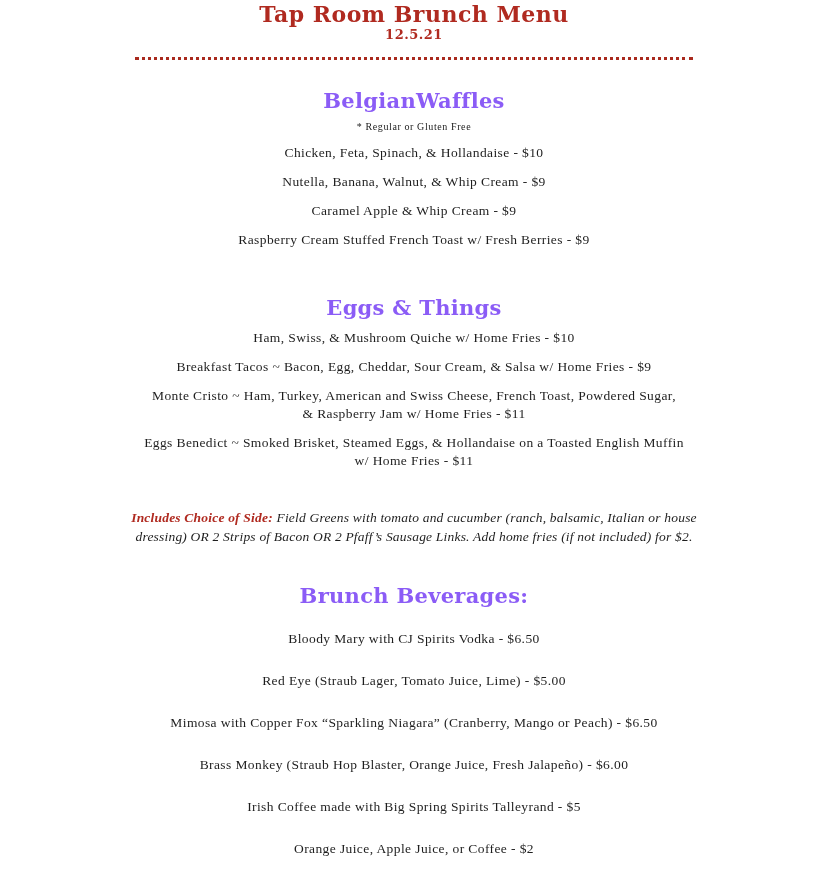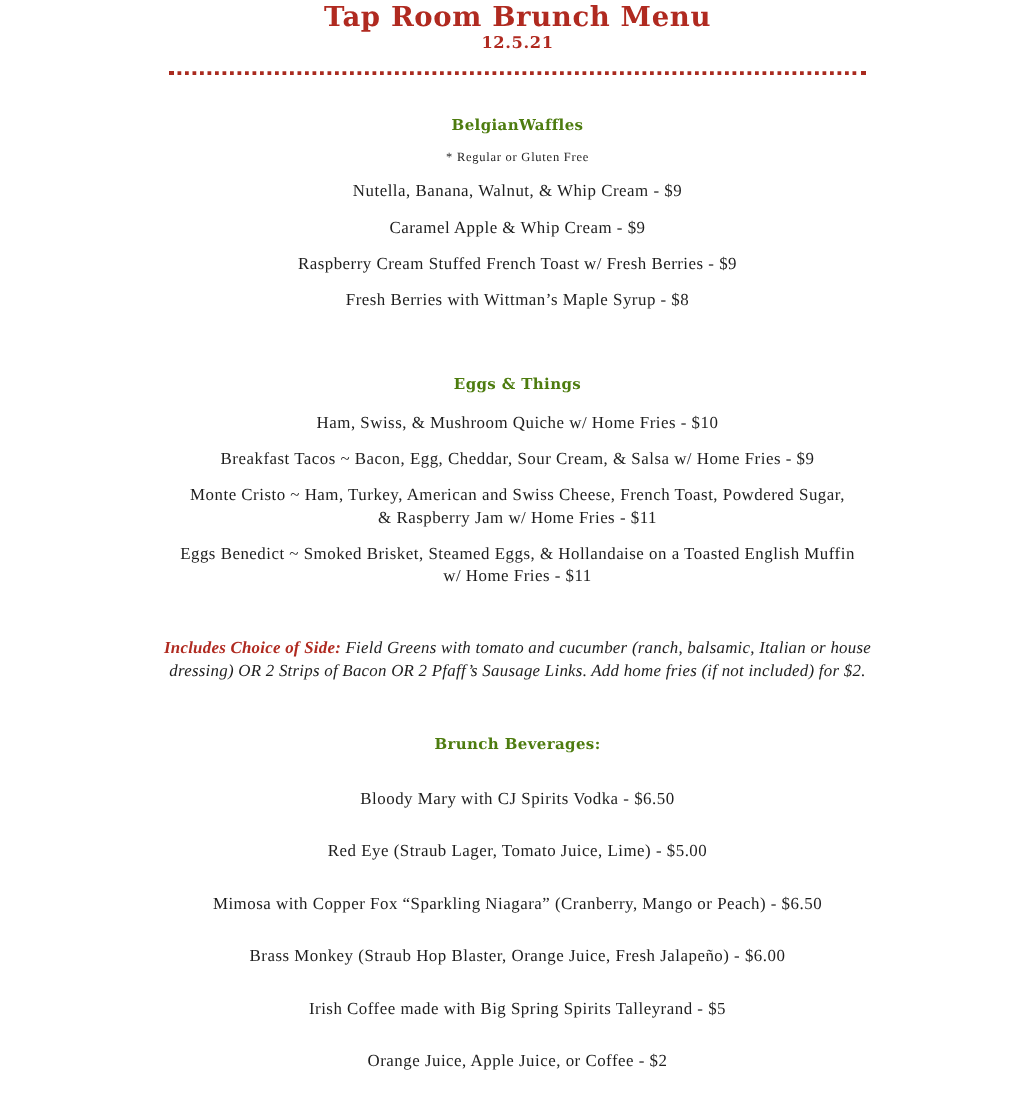--- a/index.html
+++ b/index.html
@@ -38,22 +38,22 @@
   }
   .divider {
     width: 558px;
     height: 0;
     margin: 14px auto 0 auto;
     border-top: 3px dotted #a92a1e;
   }
   .heading {
     font-family: "DejaVu Serif", serif;
     font-weight: bold;
-    color: #4d7c0f;
-    font-size: 12px;
+    color: #8b5cf6;
+    font-size: 21px;
     line-height: 21px;
     margin-top: 48px;
     letter-spacing: 0.3px;
   }
   .heading.first { margin-top: 30px; }
   .heading.bev { margin-top: 39px; }
   .note {
     font-size: 10px;
     line-height: 13px;
     margin-top: 9px;
@@ -91,27 +91,27 @@
 
 <div class="page">
 
   <h1 class="title">Tap Room Brunch Menu</h1>
   <div class="date">12.5.21</div>
   <div class="divider"></div>
 
   <section>
     <h2 class="heading first">BelgianWaffles</h2>
     <p class="note">* Regular or Gluten Free</p>
+    <p class="item">Chicken, Feta, Spinach, &amp; Hollandaise - $10</p>
     <p class="item">Nutella, Banana, Walnut, &amp; Whip Cream - $9</p>
     <p class="item">Caramel Apple &amp; Whip Cream - $9</p>
   </section>
 
   <section>
     <p class="item">Raspberry Cream Stuffed French Toast w/ Fresh Berries - $9</p>
-    <p class="item">Fresh Berries with Wittman’s Maple Syrup - $8</p>
   </section>
 
   <section>
     <h2 class="heading">Eggs &amp; Things</h2>
     <p class="item">Ham, Swiss, &amp; Mushroom Quiche w/ Home Fries - $10</p>
     <p class="item">Breakfast Tacos ~ Bacon, Egg, Cheddar, Sour Cream, &amp; Salsa w/ Home Fries - $9</p>
     <p class="item">Monte Cristo ~ Ham, Turkey, American and Swiss Cheese, French Toast, Powdered Sugar,
 &amp; Raspberry Jam w/ Home Fries - $11</p>
     <p class="item">Eggs Benedict ~ Smoked Brisket, Steamed Eggs, &amp; Hollandaise on a Toasted English Muffin
 w/ Home Fries - $11</p>

